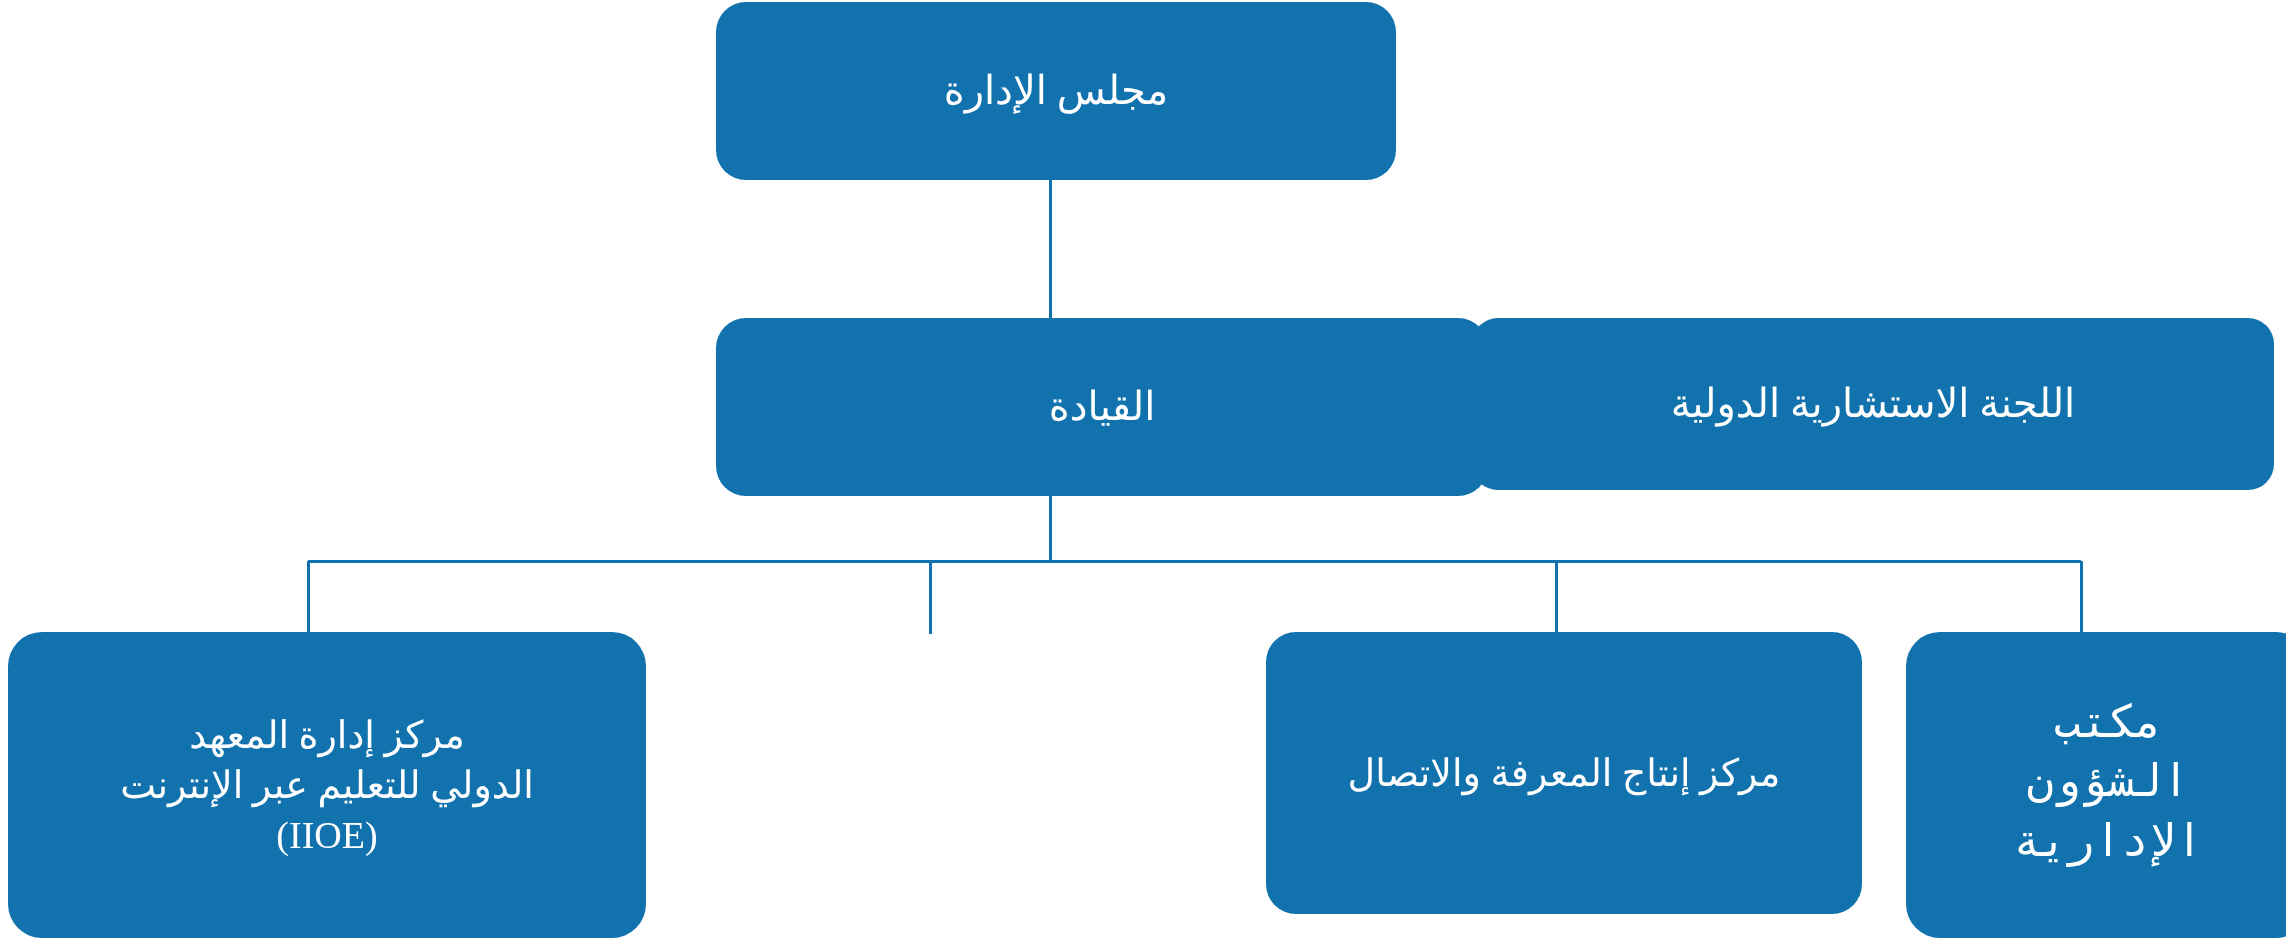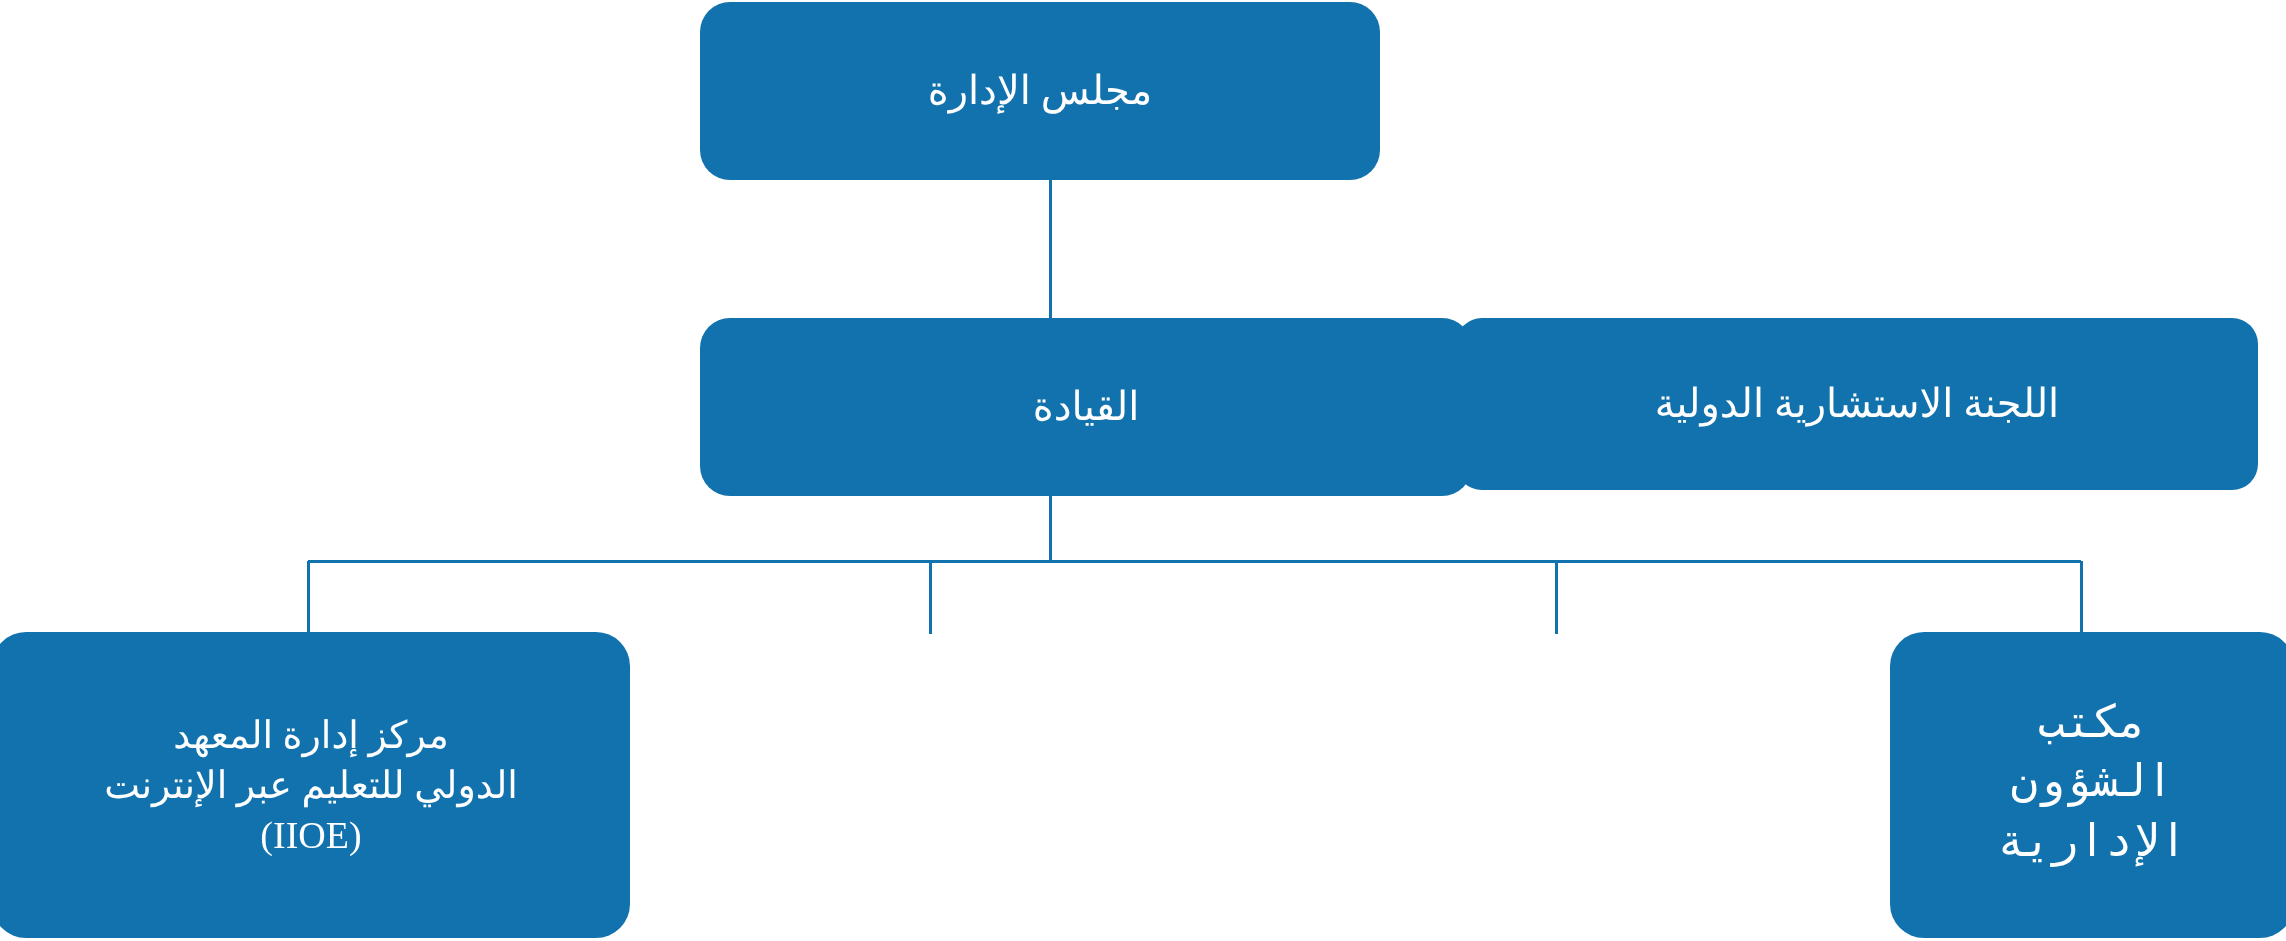--- a/index.html
+++ b/index.html
@@ -30,20 +30,21 @@
     box-sizing: border-box;
     background: #1272AD;
     border-radius: 28px;
     display: flex;
     align-items: center;
     justify-content: center;
     text-align: center;
     color: #ffffff;
     direction: rtl;
     padding: 6px 18px;
+    margin-left: 16px;
   }
   .node-label {
     display: block;
     width: 100%;
     line-height: 1.32;
     white-space: pre-line;
     font-weight: 400;
     letter-spacing: 0;
   }
   
@@ -126,19 +127,22 @@
     <span class="node-label">اللجنة الاستشارية الدولية</span>
   </div>
 
   <div class="node-box" id="node-iioe">
     <span class="node-label">مركز إدارة المعهد
 الدولي للتعليم عبر الإنترنت
 (IIOE)</span>
   </div>
 
 
+  <div class="node-box" id="node-knowledge">
+    <span class="node-label">مركز إنتاج المعرفة والاتصال</span>
+  </div>
 
   <div class="node-box" id="node-admin">
     <span class="node-label">مكتب
 الشؤون الإدارية</span>
   </div>
 
 </div>
 
 </body></html>

